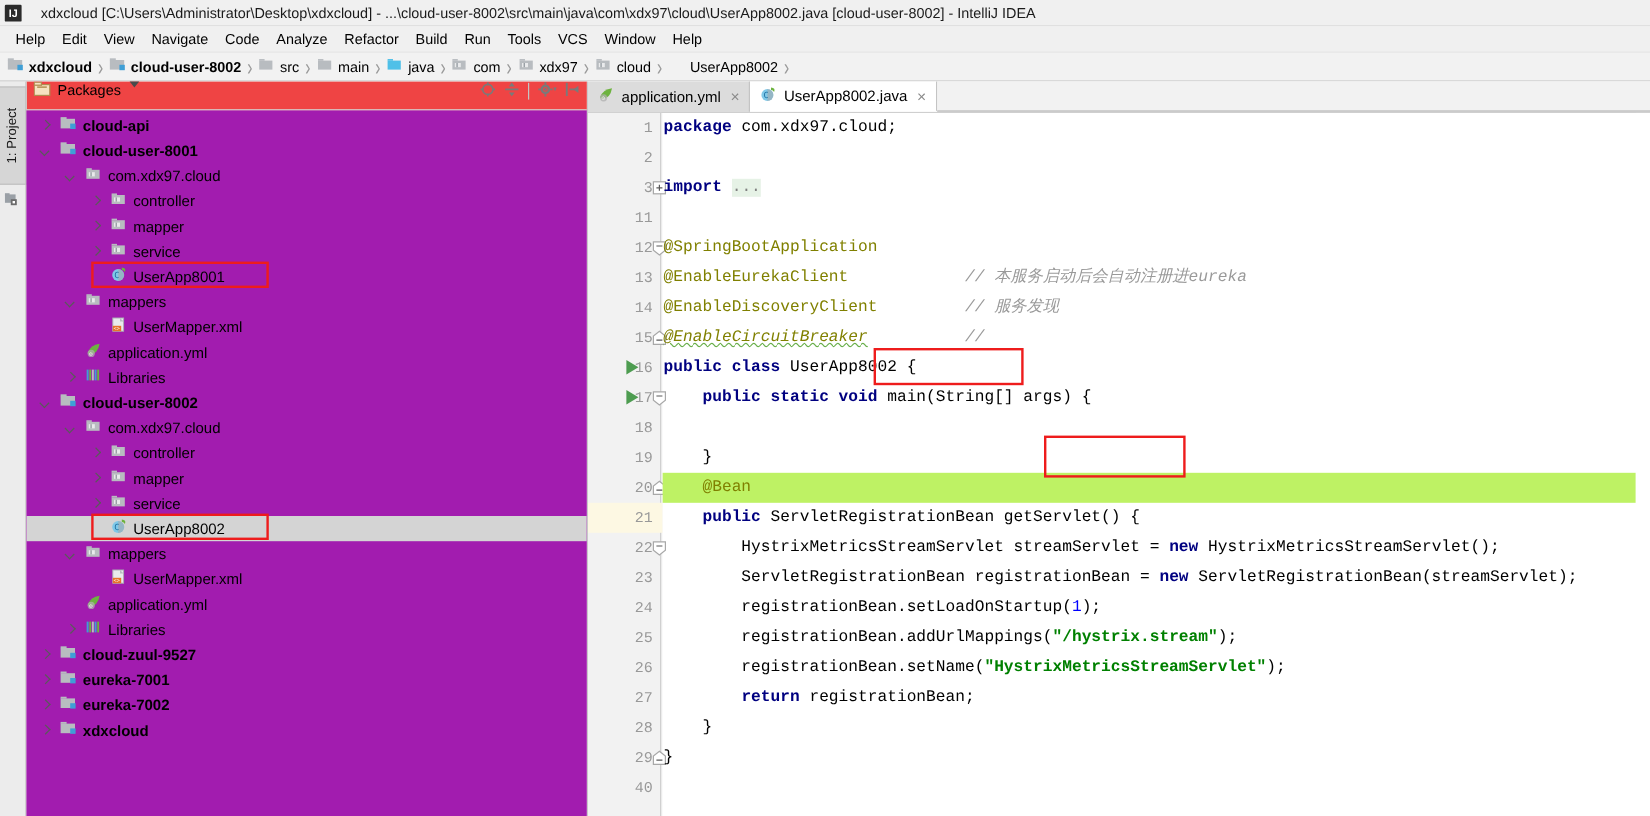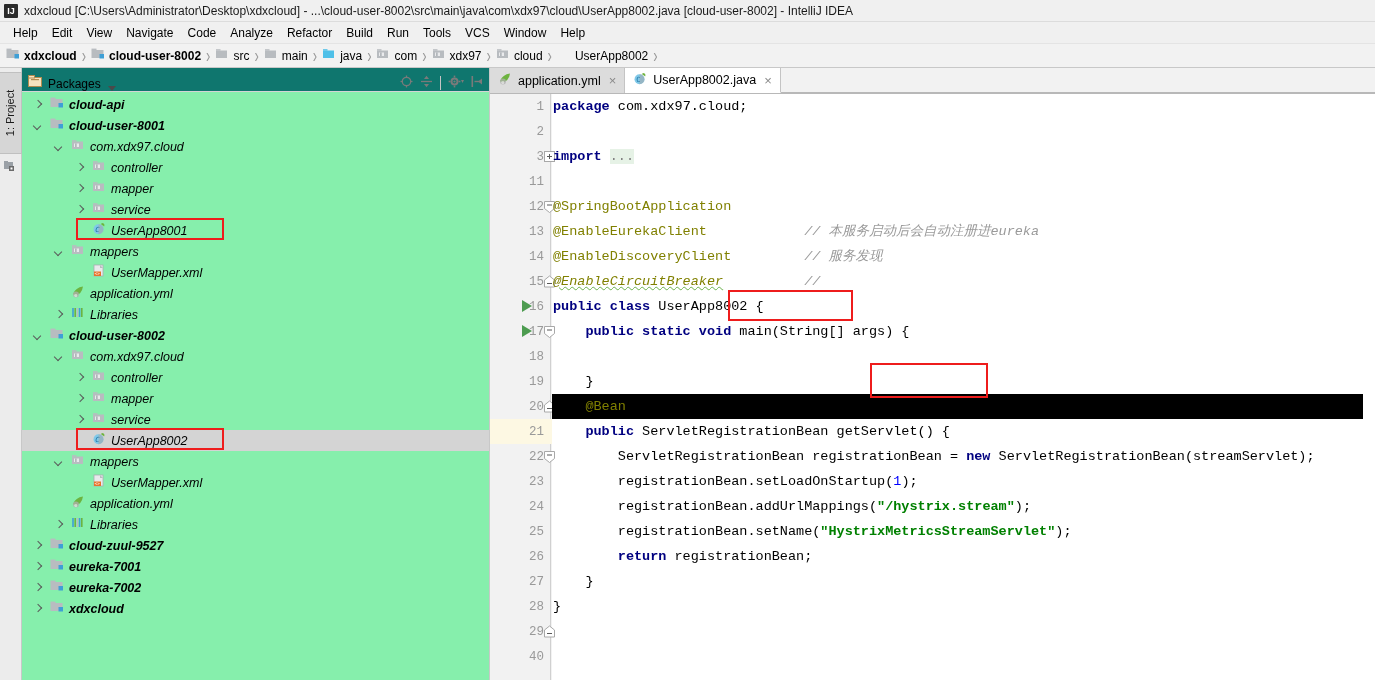--- a/index.html
+++ b/index.html
@@ -13,21 +13,21 @@
   #app{position:relative;width:1375px;height:680px;}
 
   
   .titlebar{
     height:22px;background:#f0f0f0;border-bottom:1px solid #dcdcdc;
     display:flex;align-items:center;padding-left:4px;box-sizing:border-box;
   }
   .ij-logo{
     width:14px;height:14px;background:#2b2b2b;color:#fff;
     font-size:9px;font-weight:bold;display:flex;align-items:center;justify-content:center;
-    border-radius:1px;margin-right:6px;font-family:"Liberation Sans",sans-serif;
+    border-radius:1px;margin-right:16px;font-family:"Liberation Sans",sans-serif;
   }
   .title-text{font-size:12px;color:#1a1a1a;white-space:nowrap;}
 
   
   .menubar{
     height:22px;background:#f0f0f0;display:flex;align-items:center;
     padding-left:6px;box-sizing:border-box;border-bottom:1px solid #e4e4e4;
   }
   .menu-item{
     font-size:12px;color:#000;padding:2px 7px;cursor:default;white-space:nowrap;
@@ -62,32 +62,32 @@
     transform:rotate(-90deg);white-space:nowrap;font-size:11px;color:#1a1a1a;
   }
   .toolstrip-icon{position:absolute;top:92px;left:4px;}
 
   
   .project-panel{
     width:468px;flex:0 0 468px;display:flex;flex-direction:column;
     background:#fff;border-right:1px solid #c8c8c8;box-sizing:border-box;
   }
   .panel-header{
-    height:24px;background:#0f766e;border-bottom:1px solid #d4d4d4;
-    display:flex;align-items:flex-end;padding:0 6px;box-sizing:border-box;
+    height:24px;background:#ef4444;border-bottom:1px solid #d4d4d4;
+    display:flex;align-items:flex-start;padding:0 6px;box-sizing:border-box;
   }
   .panel-title{font-size:12px;margin-left:5px;}
   .panel-caret{
     margin-left:7px;border-left:4px solid transparent;border-right:4px solid transparent;
     border-top:5px solid #4a4a4a;
   }
   .panel-actions{margin-left:auto;display:flex;align-items:center;gap:7px;}
   .panel-divider{width:1px;height:14px;background:#c4c4c4;}
 
-  .tree{flex:1;overflow:hidden;padding-top:2px;background:#86efac;position:relative;font-style:italic;}
+  .tree{flex:1;overflow:hidden;padding-top:2px;background:#a21caf;position:relative;}
   .tree-row{
     height:21px;display:flex;align-items:center;white-space:nowrap;
     position:relative;box-sizing:border-box;
   }
   .tree-row.selected{background:#d4d4d4;}
   .tree-arrow{
     width:12px;height:12px;display:inline-block;position:relative;flex:0 0 12px;
   }
   .tree-arrow.right::before{
     content:"";position:absolute;left:3px;top:2px;
@@ -148,21 +148,21 @@
   }
   .fold{
     position:absolute;left:53px;top:6px;width:13px;height:13px;
   }
 
   .code-col{flex:1;position:relative;overflow:hidden;}
   .cline{
     height:25px;line-height:25px;white-space:pre;font-size:13.5px;
     padding-left:1px;box-sizing:border-box;
   }
-  .cline.hl{background:#000000;}
+  .cline.hl{background:#bef264;}
   .kw{color:#000080;font-weight:bold;}
   .ann{color:#808000;}
   .str{color:#008000;font-weight:bold;}
   .num{color:#0000ff;}
   .cmt{color:#9a9a9a;font-style:italic;}
   .plain{color:#000;}
   .squig{
     text-decoration:underline;text-decoration-color:#6ab04c;
     text-decoration-style:wavy;text-decoration-thickness:1px;font-style:italic;
   }
@@ -674,20 +674,21 @@
             <div class="cline"><span class="ann">@SpringBootApplication</span></div>
             <div class="cline"><span class="ann">@EnableEurekaClient</span><span class="plain">            </span><span class="cmt">// 本服务启动后会自动注册进eureka</span></div>
             <div class="cline"><span class="ann">@EnableDiscoveryClient</span><span class="plain">         </span><span class="cmt">// 服务发现</span></div>
             <div class="cline"><span class="ann squig">@EnableCircuitBreaker</span><span class="plain">          </span><span class="cmt">//</span></div>
             <div class="cline"><span class="kw">public class</span><span class="plain"> UserApp8002 {</span></div>
             <div class="cline"><span class="plain">    </span><span class="kw">public static void</span><span class="plain"> main(String[] args) {</span></div>
             <div class="cline">&nbsp;</div>
             <div class="cline"><span class="plain">    }</span></div>
             <div class="cline hl"><span class="plain">    </span><span class="ann">@Bean</span></div>
             <div class="cline"><span class="plain">    </span><span class="kw">public</span><span class="plain"> ServletRegistrationBean getServlet() {</span></div>
+            <div class="cline"><span class="plain">        HystrixMetricsStreamServlet streamServlet = </span><span class="kw">new</span><span class="plain"> HystrixMetricsStreamServlet();</span></div>
             <div class="cline"><span class="plain">        ServletRegistrationBean registrationBean = </span><span class="kw">new</span><span class="plain"> ServletRegistrationBean(streamServlet);</span></div>
             <div class="cline"><span class="plain">        registrationBean.setLoadOnStartup(</span><span class="num">1</span><span class="plain">);</span></div>
             <div class="cline"><span class="plain">        registrationBean.addUrlMappings(</span><span class="str">"/hystrix.stream"</span><span class="plain">);</span></div>
             <div class="cline"><span class="plain">        registrationBean.setName(</span><span class="str">"HystrixMetricsStreamServlet"</span><span class="plain">);</span></div>
             <div class="cline"><span class="plain">        </span><span class="kw">return</span><span class="plain"> registrationBean;</span></div>
             <div class="cline"><span class="plain">    }</span></div>
             <div class="cline"><span class="plain">}</span></div>
             <div class="code-redbox" style="left: 176px; top: 196px; width: 125px; height: 31px;"></div>
             <div class="code-redbox" style="left: 318px; top: 269px; width: 118px; height: 35px;"></div>
           </div>

